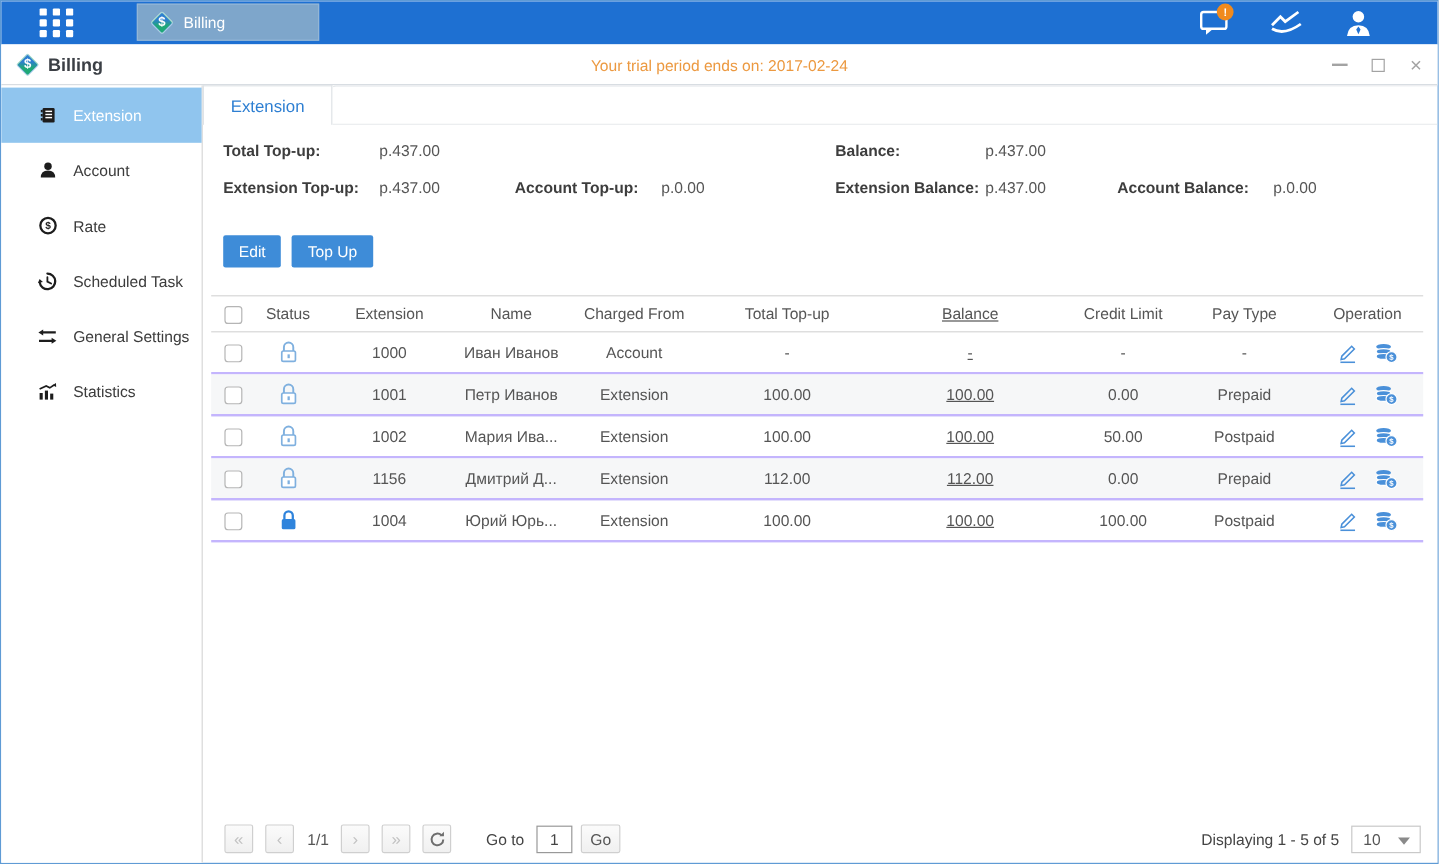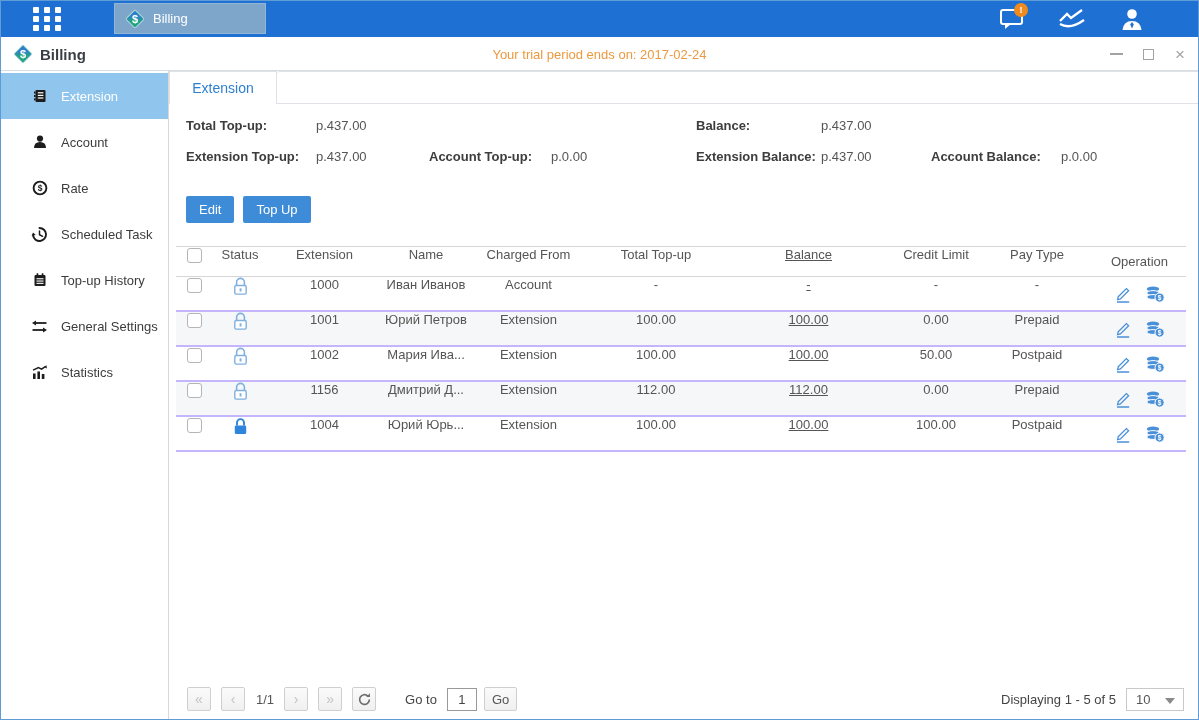--- a/index.html
+++ b/index.html
@@ -54,21 +54,21 @@
   .r1 { top:12px; } .r2 { top:43px; }
   .x1l{left:17px;} .x1v{left:147px;} .x2l{left:260px;} .x2v{left:382px;}
   .x3l{left:527px;} .x3v{left:652px;} .x4l{left:762px;} .x4v{left:892px;}
 
   
   .actions { margin:14px 0 0 17px; display:flex; gap:9px; height:27px; }
   .btn { background:#3e8cd8; color:#fff; border:none; border-radius:2px; font-size:13px; padding:0 13px; height:27px; cursor:pointer; font-family:inherit; }
 
   
   .table { margin:23px 0 0 7px; width:1010px; }
-  .thead, .trow { display:flex; }
+  .thead, .trow { display:flex; align-items:center; }
   .thead { height:31px; border-top:1px solid #d6d6d6; border-bottom:1px solid #d6d6d6; color:#555; }
   .trow { height:35px; border-bottom:2px solid #c4b5fd; }
   .trow:nth-child(even) { background:#f6f7f8; }
   .cell { text-align:center; overflow:hidden; white-space:nowrap; }
   .c-check{width:36px;} .c-status{width:56px;} .c-ext{width:113px;} .c-name{width:90px;}
   .c-charged{width:115px;} .c-topup{width:140px;} .c-balance{width:165px;text-decoration:underline;}
   .c-credit{width:90px;} .c-pay{width:112px;} .c-op{width:93px;}
   .checkbox { display:inline-block; width:15px; height:15px; border:1px solid #b5b5b5; border-radius:3px; background:#fff; vertical-align:middle; cursor:pointer; }
   .c-status svg { vertical-align:middle; }
   .status-cell .lock-closed { display:none; }
@@ -192,33 +192,20 @@
       </div>
       <div class="side-item">
         <span class="sicon">
           <svg width="17" height="17" viewBox="0 0 17 17">
             <path d="M8.5 2 a6.5 6.5 0 1 1 -6.4 7.5" fill="none" stroke="#1d1d1d" stroke-width="1.9" stroke-linecap="round"></path>
             <path d="M0.6 9.8 L2 6.4 L4.8 9 Z" fill="#1d1d1d"></path>
             <path d="M8.5 5 V8.7 L11.6 10.3" fill="none" stroke="#1d1d1d" stroke-width="1.5" stroke-linecap="round"></path>
           </svg>
         </span>
         <span>Scheduled Task</span>
-      </div>
-      <div class="side-item">
-        <span class="sicon">
-          <svg width="16" height="16" viewBox="0 0 16 16">
-            <rect x="2.5" y="3" width="11" height="11" rx="1" fill="#1d1d1d"></rect>
-            <rect x="4.6" y="1.3" width="1.7" height="3" fill="#1d1d1d"></rect>
-              <rect x="9.7" y="1.3" width="1.7" height="3" fill="#1d1d1d"></rect>
-            <rect x="4.5" y="6.2" width="7" height="1.1" fill="#fff"></rect>
-              <rect x="4.5" y="8.5" width="7" height="1.1" fill="#fff"></rect>
-              <rect x="4.5" y="10.8" width="7" height="1.1" fill="#fff"></rect>
-          </svg>
-        </span>
-        <span>Top-up History</span>
       </div>
       <div class="side-item">
         <span class="sicon">
           <svg width="17" height="17" viewBox="0 0 17 17">
             <path d="M4.5 5 H15.5" stroke="#1d1d1d" stroke-width="1.8"></path>
             <path d="M5 2.5 L1 5 L5 7.5 Z" fill="#1d1d1d"></path>
             <path d="M1.5 12 H12.5" stroke="#1d1d1d" stroke-width="1.8"></path>
             <path d="M12 9.5 L16 12 L12 14.5 Z" fill="#1d1d1d"></path>
           </svg>
         </span>
@@ -317,21 +304,21 @@
     <div class="cell c-check"><span class="checkbox"></span></div>
     <div class="cell c-status status-cell unlocked">
       <svg class="lock-open" width="17" height="19" viewBox="0 0 17 19">
         <path d="M4.6 8.5 V5.3 a3.9 3.9 0 0 1 7.8 0 v3.2" fill="none" stroke="#7fb0df" stroke-width="1.6"></path>
         <rect x="2.8" y="8.5" width="11.4" height="8.6" rx="1.4" fill="#fff" stroke="#7fb0df" stroke-width="1.4"></rect>
         <rect x="7.6" y="11.3" width="1.9" height="3.2" fill="#7fb0df"></rect>
       </svg>
       
     </div>
     <div class="cell c-ext">1001</div>
-    <div class="cell c-name">Юрий Петров</div>
+    <div class="cell c-name">Петр Иванов</div>
     <div class="cell c-charged">Extension</div>
     <div class="cell c-topup">100.00</div>
     <div class="cell c-balance">100.00</div>
     <div class="cell c-credit">0.00</div>
     <div class="cell c-pay">Prepaid</div>
     <div class="cell c-op">
       <span class="op-ic">
         <svg width="18" height="18" viewBox="0 0 18 18">
           <path d="M4.2 11.8 L12.4 3.6 L14.6 5.8 L6.4 14 L3.6 14.6 Z" fill="none" stroke="#4a90d9" stroke-width="1.3"></path>
           <line x1="3" y1="17" x2="15.2" y2="17" stroke="#4a90d9" stroke-width="1.5"></line>

